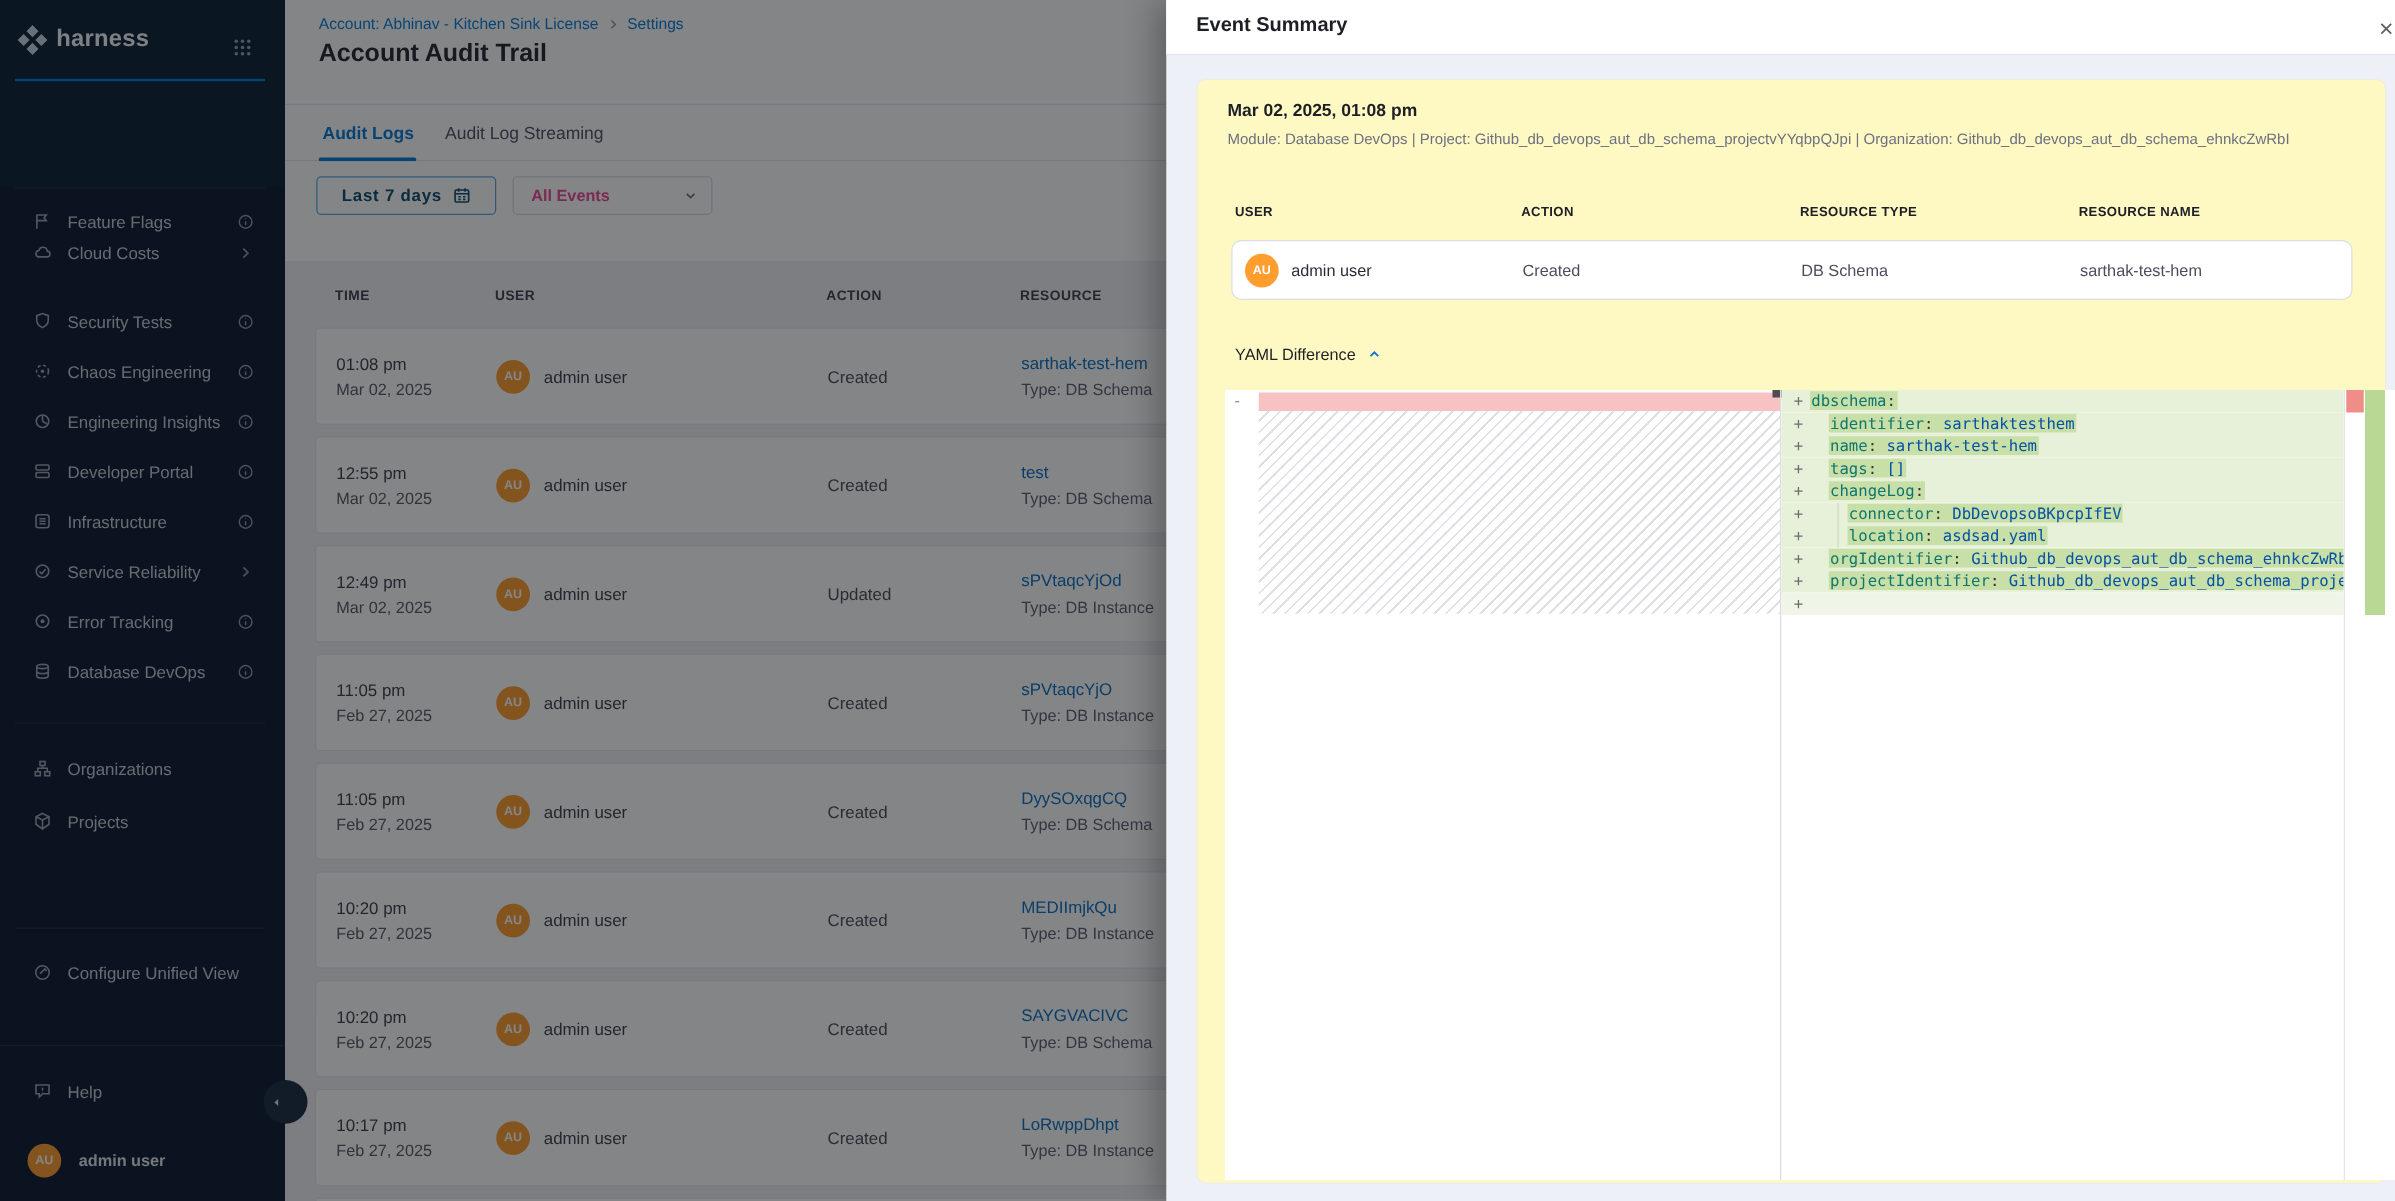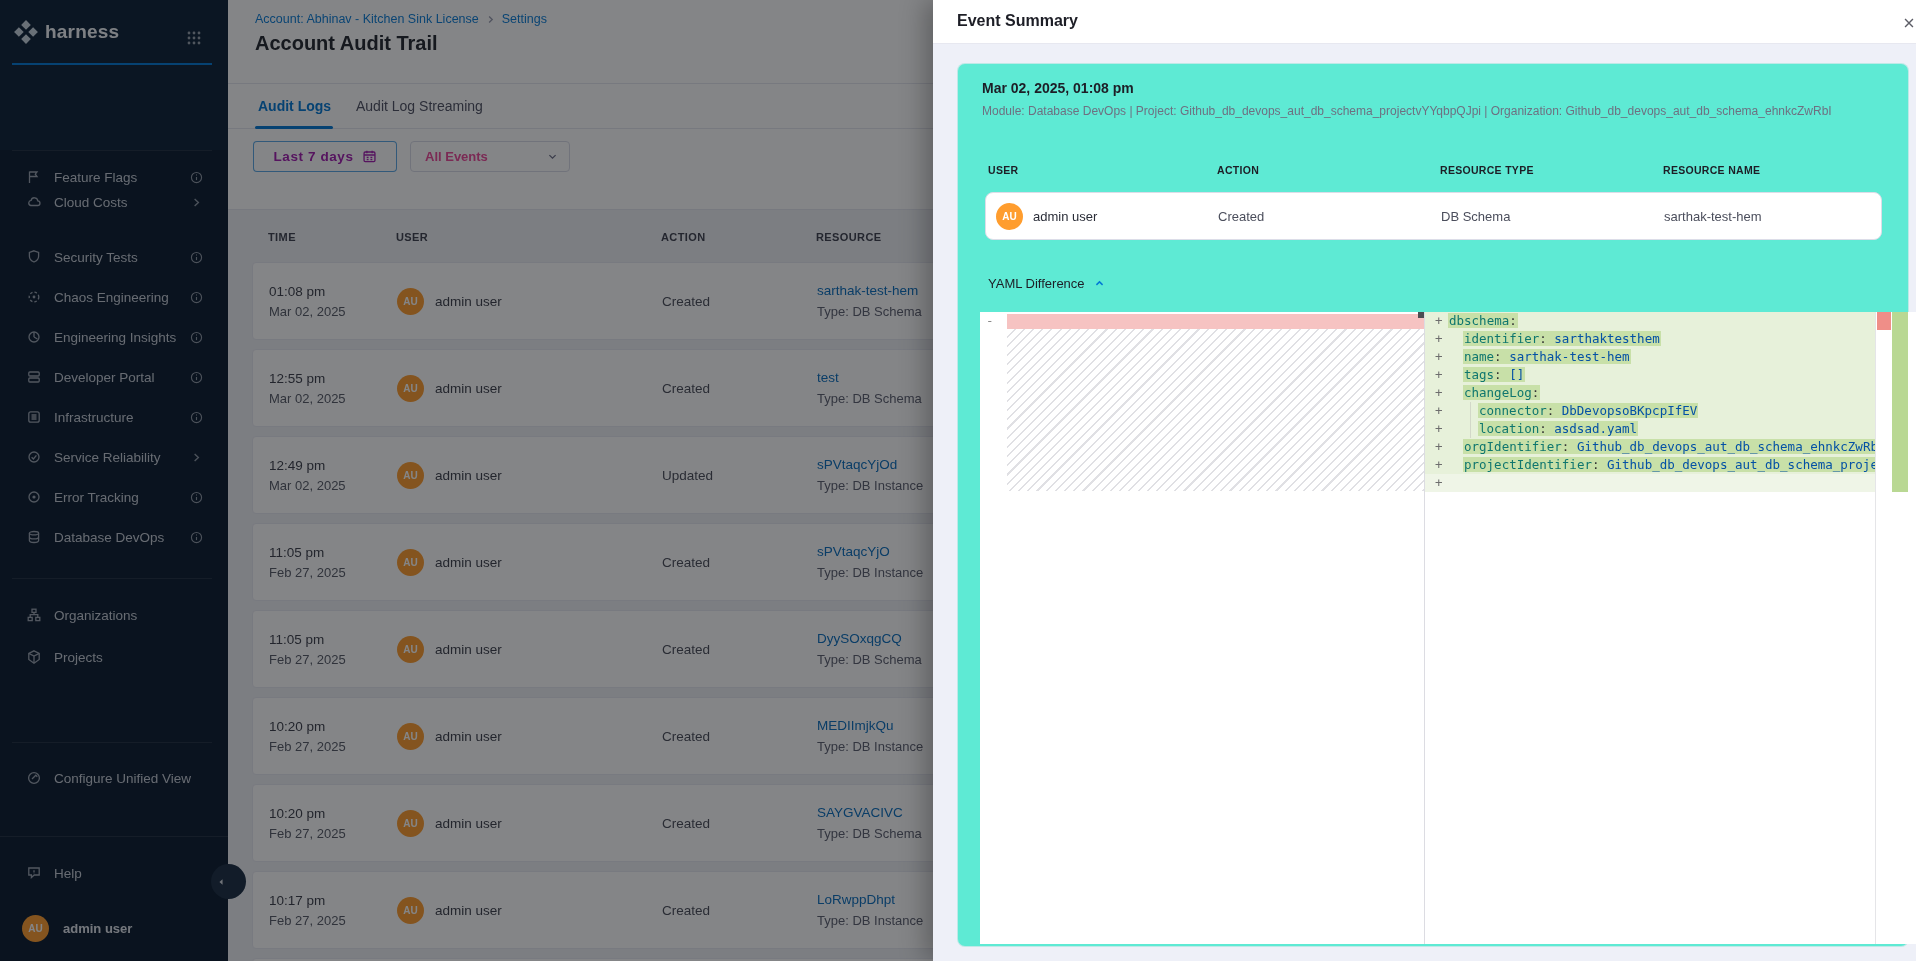--- a/index.html
+++ b/index.html
@@ -58,21 +58,21 @@
   .tab.t1 { left:30px; }
   .tab.t2 { left:128px; }
   .tab.active { color:#0278d5; font-weight:600; }
   .tab-underline { position:absolute; left:27px; top:42px; width:78px; height:3px; background:#0278d5;
                    border-radius:2px; }
   .filter-bar { position:absolute; left:0; top:129px; width:100%; height:81px; background:#fff;
                 border-bottom:1px solid #e5e6ee; }
   .date-btn { position:absolute; left:25px; top:12px; width:144px; height:31px;
               border:1px solid rgba(2,120,213,.65); border-radius:4px; background:#fff;
               display:flex; align-items:center; justify-content:center; gap:8px;
-              color:#a21caf; font-size:13.5px; font-weight:600; letter-spacing:.6px; cursor:pointer; }
+              color:#0c4a6e; font-size:13.5px; font-weight:600; letter-spacing:.6px; cursor:pointer; }
   .event-select { position:absolute; left:182px; top:12px; width:160px; height:31px;
                   border:1px solid #d9dae6; border-radius:4px; background:#fff;
                   display:flex; align-items:center; padding:0 10px 0 14px; cursor:pointer; }
   .event-select .sel-text { flex:1; font-size:13px; color:#ec4899; font-weight:600; }
   .event-select .chev { color:#6b6d85; display:flex; }
 
   
   .thead { position:absolute; left:24px; top:231px; width:1240px; display:grid;
            grid-template-columns:128px 265px 155px 1fr; padding-left:16px; }
   .th { font-size:11px; font-weight:700; color:#3e414e; letter-spacing:.4px; }
@@ -90,21 +90,21 @@
   
   .overlay { position:absolute; left:0; top:0; width:1916px; height:961px;
              background:rgba(10,12,16,.5); z-index:10; }
   .drawer { position:absolute; left:917px; top:0; width:999px; height:961px; background:#eef0f8;
             z-index:20; box-shadow:-8px 0 24px rgba(0,0,0,.28);margin-left:16px; }
   .drawer-header { position:absolute; left:0; top:0; width:100%; height:44px; background:#fff;
                    border-bottom:1px solid #e7e8f0; }
   .drawer-title { position:absolute; left:24px; top:12px; font-size:16px; font-weight:700; color:#1d1e26; }
   .close-btn { position:absolute; right:14px; top:14px; width:18px; height:18px; color:#5c5d66;
                cursor:pointer; display:flex; align-items:center; justify-content:center; }
-  .event-card { position:absolute; left:24px; top:63px; width:952px; height:884px; background:#5eead4;
+  .event-card { position:absolute; left:24px; top:63px; width:952px; height:884px; background:#fef9c3;
                 border-radius:8px; border:1px solid rgba(231,232,240,.7); }
   .event-date { position:absolute; left:24px; top:16px; font-size:14px; font-weight:700; color:#1d1e26; }
   .event-meta { position:absolute; left:24px; top:40px; font-size:12px; color:#6e7081; width:900px; }
   .ehead { position:absolute; top:100px; font-size:10.5px; font-weight:700; color:#1d1e26;
            letter-spacing:.3px; }
   .eh0{left:30px;} .eh1{left:259px;} .eh2{left:482px;} .eh3{left:705px;}
   .event-row { position:absolute; left:27px; top:128px; width:897px; height:48px;
                border:1px solid #dcdde8; border-radius:8px; background:#fff; }
   .erow-user { position:absolute; left:10px; top:10px; display:flex; align-items:center; gap:10px;
                font-size:13px; color:#2a2d38; }

